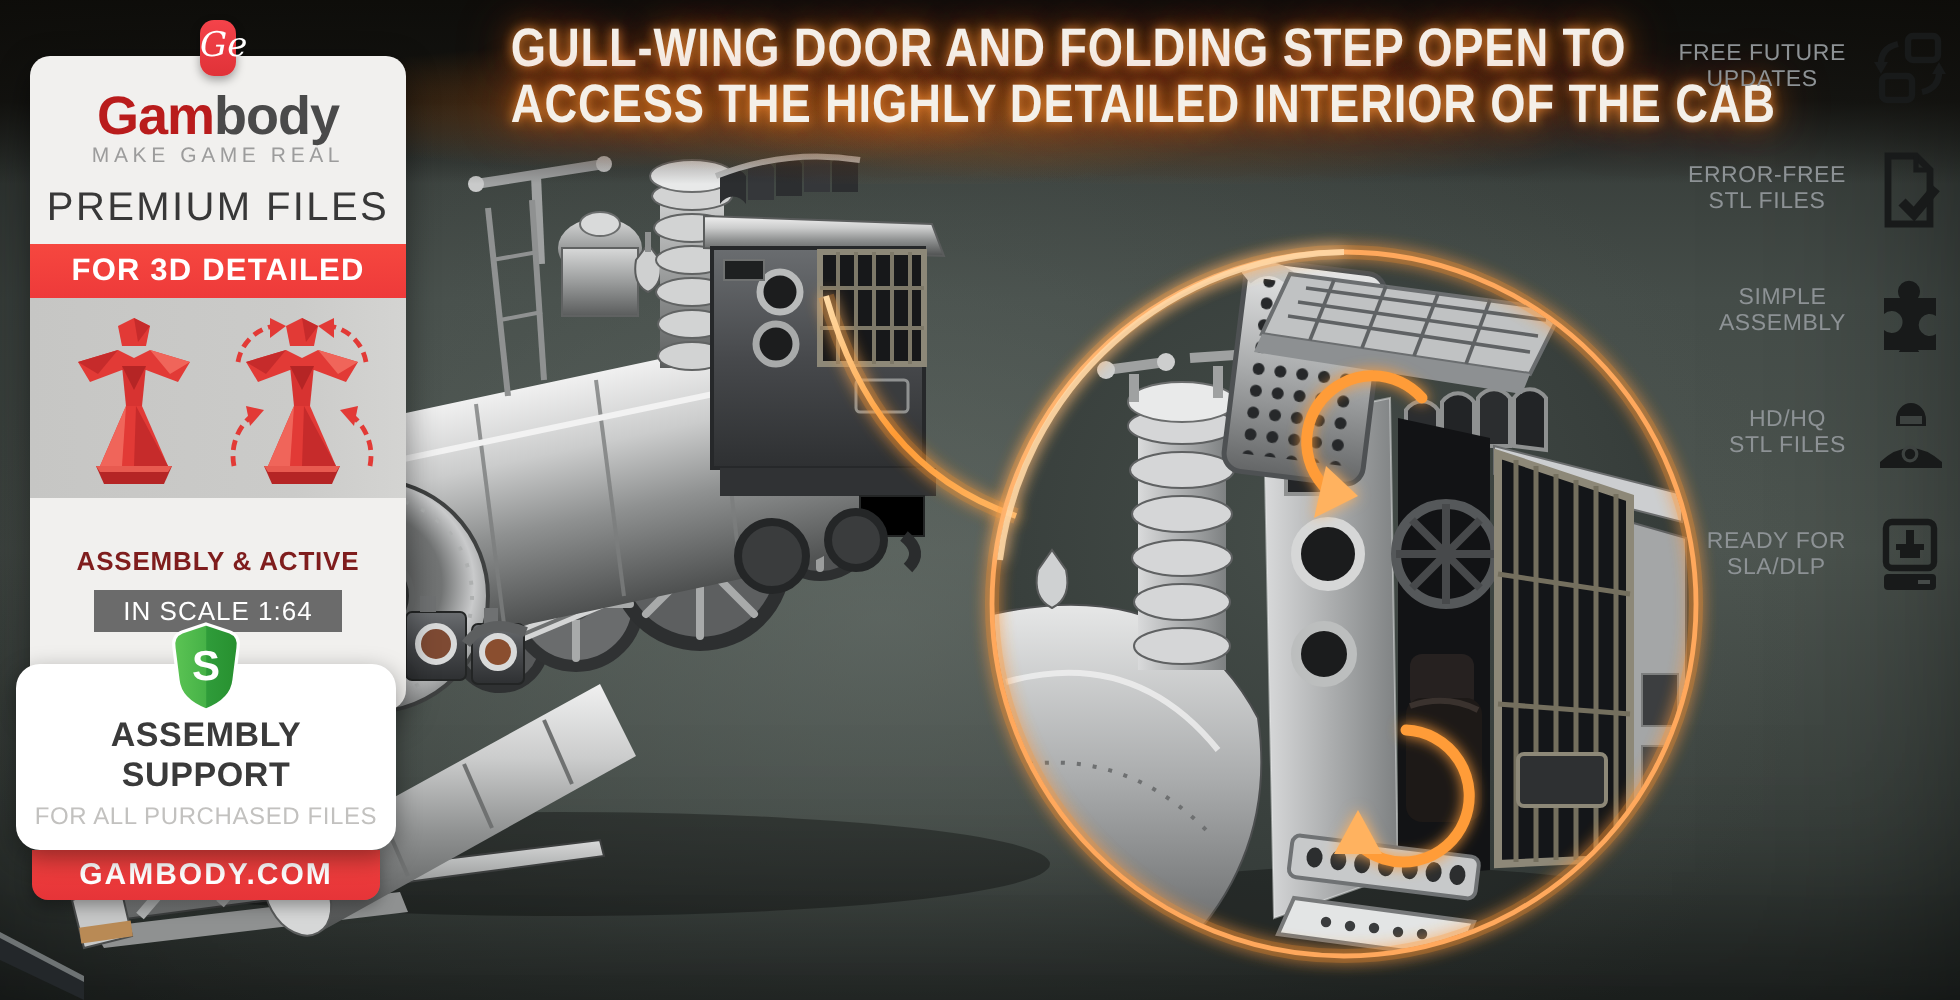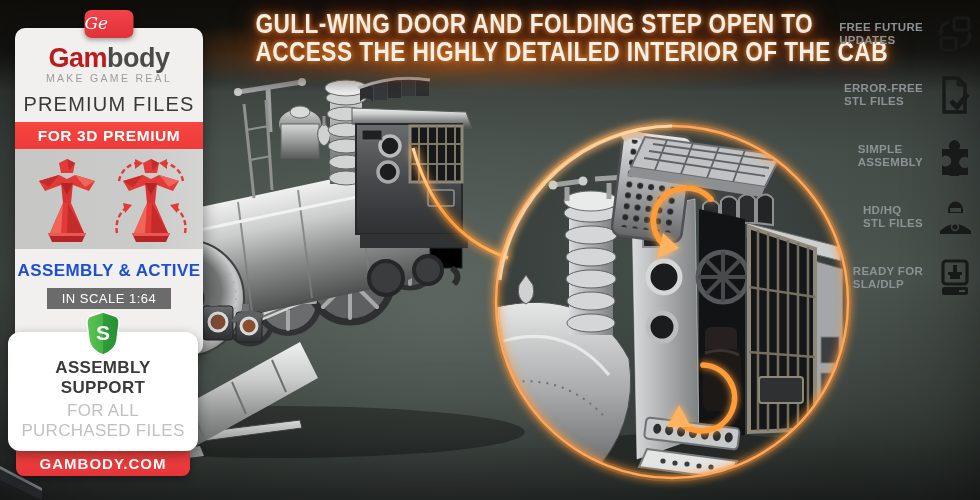--- a/index.html
+++ b/index.html
@@ -18,43 +18,43 @@
   .train-svg{position:absolute;left:0;top:70px;z-index:1;}
   .inset{position:absolute;left:497px;top:127px;width:350px;height:350px;border-radius:50%;
          overflow:hidden;z-index:3;background:radial-gradient(circle at 45% 40%, #454d49 0%, #383f3c 55%, #2c3230 100%);}
   .overlay-svg{position:absolute;left:0;top:0;z-index:4;pointer-events:none;}
   .headline{position:absolute;left:205px;top:10px;width:630px;z-index:6;color:#f4f0e9;}
   .hl-line{font-size:27px;font-weight:700;letter-spacing:.5px;line-height:28px;white-space:nowrap;
            transform:scaleX(.84);transform-origin:50% 50%;
            text-shadow:0 0 6px rgba(255,150,60,.85),0 0 16px rgba(255,120,20,.7),0 0 34px rgba(255,110,10,.45);}
   .features{position:absolute;right:5px;top:14px;z-index:6;}
   .feature-row{display:flex;align-items:center;justify-content:flex-end;margin-bottom:21px;height:40px;}
-  .feature-labels{text-align:left;margin-right:12px;color:#8d9295;font-weight:700;font-size:11.5px;line-height:13px;letter-spacing:.3px;}
+  .feature-labels{text-align:center;margin-right:12px;color:#8d9295;font-weight:400;font-size:11.5px;line-height:13px;letter-spacing:.3px;}
   .feature-icon{width:40px;height:40px;flex:0 0 40px;}
   
   .brand-card{position:absolute;left:15px;top:28px;width:188px;height:327px;background:#f1f0ee;border-radius:10px;
               box-shadow:0 5px 16px rgba(0,0,0,.45);z-index:7;text-align:center;}
-  .logo-badge{position:absolute;left:50%;top:-18px;transform:translateX(-50%);width:49px;height:28px;border-radius:7px;
+  .logo-badge{position:absolute;left:50%;top:-18px;transform:translateX(-50%);width:18px;height:28px;border-radius:7px;
               background:linear-gradient(180deg,#f4434a,#e03238);box-shadow:0 2px 5px rgba(0,0,0,.35);
-              color:#fff;font-family:"DejaVu Serif",serif;font-style:italic;font-size:17px;line-height:27px;text-align:left;}
+              color:#fff;font-family:"DejaVu Serif",serif;font-style:italic;font-size:17px;line-height:27px;text-align:center;}
   .brand-name{margin-top:16px;font-size:27px;font-weight:600;letter-spacing:-.5px;line-height:28px;}
   .brand-name .red{color:#b91c1c;} .brand-name .gray{color:#4a4a4a;}
   .tagline{font-size:10.5px;color:#9c9c9c;letter-spacing:2.3px;margin-top:0;}
   .premium{margin-top:9px;font-size:20px;color:#383838;letter-spacing:1.2px;font-weight:400;}
   .red-band{margin-top:6px;height:27px;line-height:27px;background:linear-gradient(180deg,#f6473f,#ee3a3a);
             color:#fff;font-weight:700;font-size:15.5px;letter-spacing:.6px;}
   .figures-band{height:100px;background:linear-gradient(90deg,#c6c6c4 0%,#cbcbc9 70%,#d4d4d2 100%);overflow:hidden;}
-  .assembly{margin-top:12px;font-size:17px;font-weight:800;color:#1d4ed8;letter-spacing:.4px;}
+  .assembly{margin-top:24px;font-size:13px;font-weight:800;color:#7f1d1d;letter-spacing:.4px;}
   .scale-badge{display:inline-block;margin-top:7px;background:#6b6b6b;color:#fff;font-size:13px;letter-spacing:.5px;
                padding:3px 15px;font-weight:400;}
   .support-card{position:absolute;left:8px;top:332px;width:190px;z-index:8;text-align:center;}
   .support-white{background:#ffffff;border-radius:12px;box-shadow:0 4px 12px rgba(0,0,0,.4);padding:26px 4px 10px 4px;position:relative;}
   .shield{position:absolute;left:50%;top:-22px;transform:translateX(-50%);}
   .support-title{font-size:17px;font-weight:800;color:#3a3a3a;letter-spacing:.3px;}
-  .support-sub{font-size:17px;color:#c2c1bf;margin-top:3px;letter-spacing:.3px;}
+  .support-sub{font-size:12px;color:#c2c1bf;margin-top:3px;letter-spacing:.3px;}
   .site-banner{margin:0 auto;width:174px;height:25px;line-height:25px;background:linear-gradient(180deg,#f2423f,#e63438);
                border-radius:0 0 8px 8px;color:#fff;font-weight:800;font-size:15px;letter-spacing:1px;cursor:pointer;
                box-shadow:0 3px 8px rgba(0,0,0,.35);}
 </style>
 </head>
 <body>
 
 <div class="stage">
   <div class="bg-light"></div>
 
@@ -473,21 +473,21 @@
 
   <div class="brand-card">
     <div class="logo-badge">
       <span>Ge</span>
     </div>
     <div class="brand-name">
       <span class="red">Gam</span><span class="gray">body</span>
     </div>
     <div class="tagline">MAKE GAME REAL</div>
     <div class="premium">PREMIUM FILES</div>
-    <div class="red-band">FOR 3D PREMIUM</div>
+    <div class="red-band">FOR 3D DETAILED</div>
     <div class="figures-band">
       <svg width="188" height="100" viewBox="0 0 188 100">
         <defs>
           <g id="lowpolyfig">
             <polygon points="40,6 48,10 46,20 34,20 32,10" fill="#e23a36"></polygon>
             <polygon points="40,6 48,10 42,18" fill="#c62b2b"></polygon>
             <polygon points="12,28 32,22 40,26 48,22 68,28 62,38 46,32 34,32 18,38" fill="#e23a36"></polygon>
             <polygon points="12,28 32,22 22,34" fill="#c62b2b"></polygon>
             <polygon points="48,22 68,28 58,34" fill="#f0655a"></polygon>
             <polygon points="34,30 46,30 44,50 36,50" fill="#d73331"></polygon>

